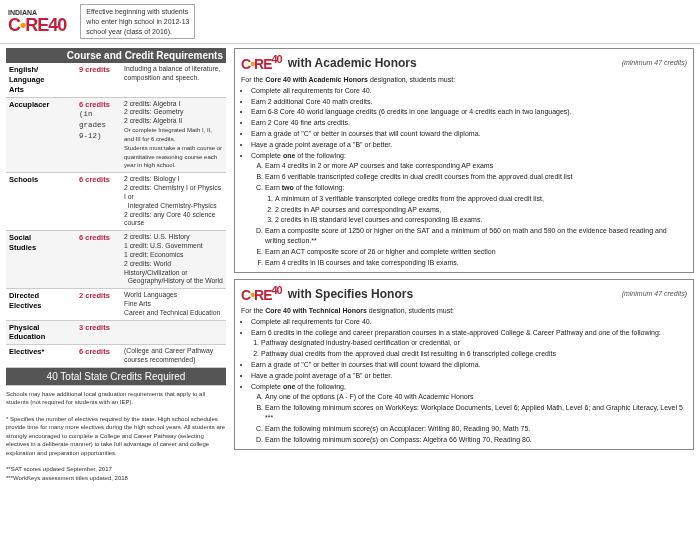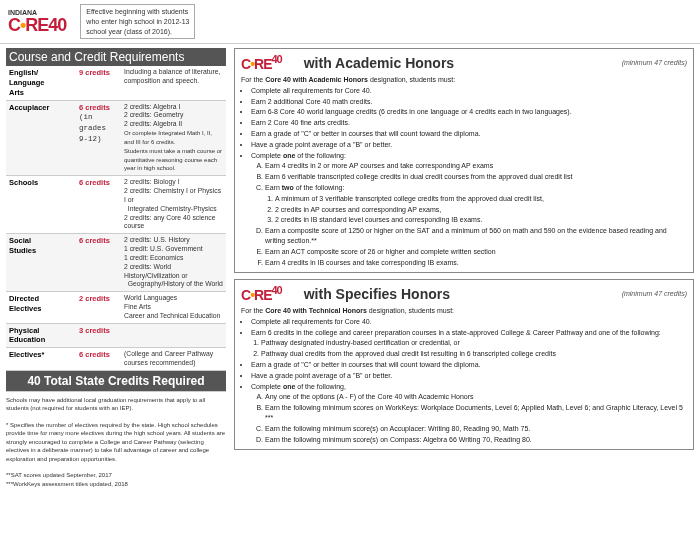--- a/index.html
+++ b/index.html
@@ -63,23 +63,23 @@
 
     
     .req-table {
       width: 100%;
       border-collapse: collapse;
       font-size: 7.5px;
     }
     .req-table-title {
       background: #555;
       color: #fff;
-      font-weight: normal;
-      text-align: left;
-      font-size: 12px;
+      font-weight: bold;
+      text-align: right;
+      font-size: 10px;
       padding: 2px 4px;
     }
     .req-table thead tr {
       background: #888;
       color: #fff;
     }
     .req-table tbody tr {
       border-bottom: 1px solid #ccc;
     }
     .req-table tbody tr:nth-child(even) {
@@ -101,23 +101,23 @@
       line-height: 1.3;
     }
     .detail-cell {
       font-size: 6.8px;
       line-height: 1.3;
       color: #333;
     }
     .total-row {
       background: #555 !important;
       color: #fff;
-      font-weight: bold;
+      font-weight: normal;
       text-align: center;
-      font-size: 12px;
+      font-size: 10px;
     }
     .total-row td {
       padding: 3px;
       text-align: center;
     }
     .footnote-section {
       margin-top: 4px;
       font-size: 6px;
       color: #333;
       line-height: 1.4;
@@ -148,24 +148,24 @@
     .honors-logo .core-text {
       font-size: 14px;
       font-weight: 900;
       color: #c41e3a;
       letter-spacing: -1px;
     }
     .honors-logo .core-text .dot {
       color: #f90;
     }
     .honors-title {
-      font-size: 14px;
-      font-weight: bold;
-      color: #333;
-      margin-left: 18px;
+      font-size: 12px;
+      font-weight: bold;
+      color: #333;
+      margin-left: 2px;
     }
     .honors-min {
       font-size: 7px;
       color: #555;
       margin-left: auto;
       font-style: italic;
     }
     .honors-body {
       font-size: 7px;
       line-height: 1.4;

